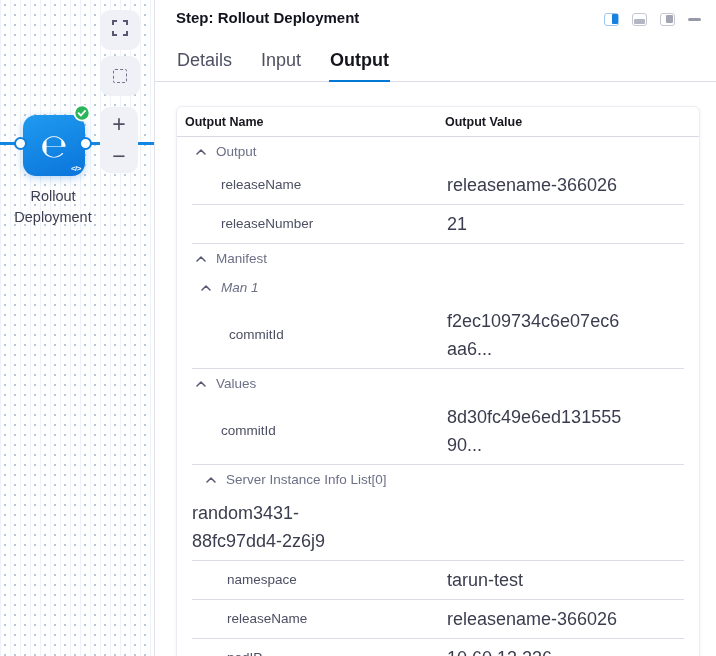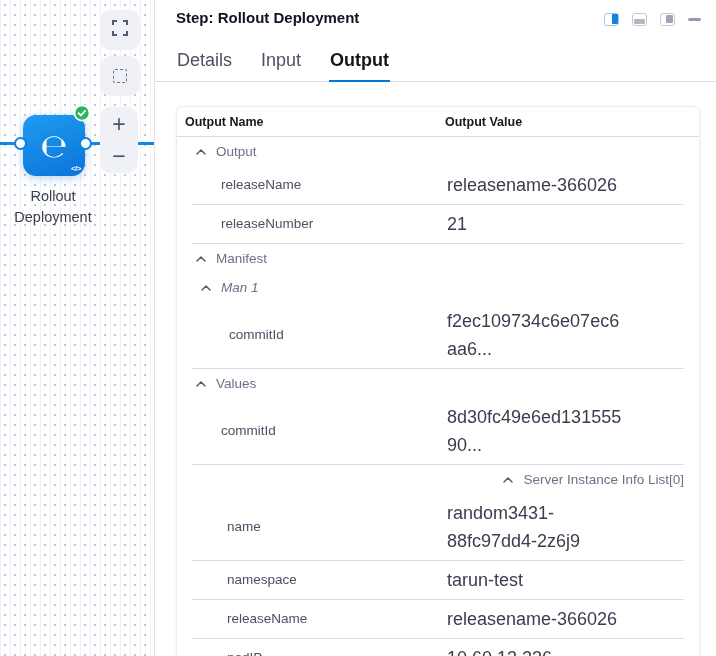--- a/index.html
+++ b/index.html
@@ -78,21 +78,21 @@
     border:1px solid #ecedf3;border-radius:6px;background:#fff;
     box-shadow:0 1px 4px rgba(40,41,61,.05);
   }
   .thead{display:flex;align-items:center;height:29px;padding:0 8px;border-bottom:1px solid #d8d9e3;}
   .th{font-size:12.5px;font-weight:bold;color:#17171f;}
   .th.name-col{width:260px;}
   .rows{padding:0 15px;}
   .row-section{display:flex;align-items:center;height:29px;gap:10px;font-size:13.5px;color:#6d7086;cursor:pointer;}
   .row-section.lvl1{padding-left:4px;}
   .row-section.lvl2{padding-left:9px;font-style:italic;}
-  .row-section.lvl3{padding-left:14px;justify-content:flex-end;}
+  .row-section.lvl3{padding-left:14px;}
   .chev{display:flex;align-items:center;}
   .row-prop{display:flex;align-items:center;padding:5px 0;border-bottom:1px solid #dbdce5;}
   .pname{width:255px;box-sizing:border-box;font-size:13.5px;color:#4d4f63;line-height:28px;}
   .row-prop.lvl1 .pname{padding-left:29px;}
   .row-prop.lvl2 .pname{padding-left:37px;}
   .row-prop.lvl3 .pname{padding-left:35px;}
   .pval{width:180px;font-size:18px;color:#3b3d4e;line-height:28px;overflow-wrap:break-word;}
 </style>
 </head>
 <body>
@@ -213,21 +213,20 @@
   </div>
         <div class="row-section lvl3">
     <span class="chev">
       <svg width="10" height="6" viewBox="0 0 10 6" fill="none">
         <path d="M1 5l4-4 4 4" stroke="#565972" stroke-width="1.5" stroke-linecap="round" stroke-linejoin="round"></path>
       </svg>
     </span>
     <span>Server Instance Info List[0]</span>
   </div>
         <div class="row-prop lvl3">
-    <span class="pname">name</span>
     <span class="pval">random3431-88fc97dd4-2z6j9</span>
   </div>
         <div class="row-prop lvl3">
     <span class="pname">namespace</span>
     <span class="pval">tarun-test</span>
   </div>
         <div class="row-prop lvl3">
     <span class="pname">releaseName</span>
     <span class="pval">releasename-366026</span>
   </div>

